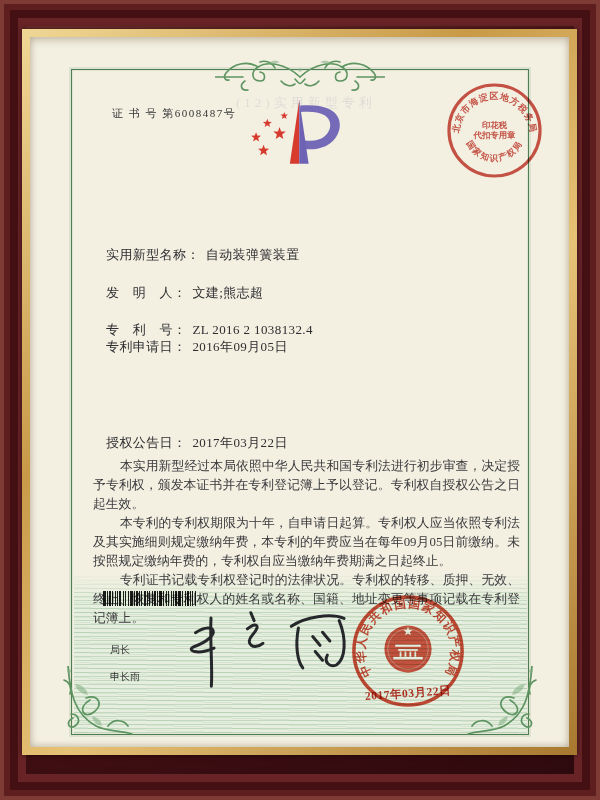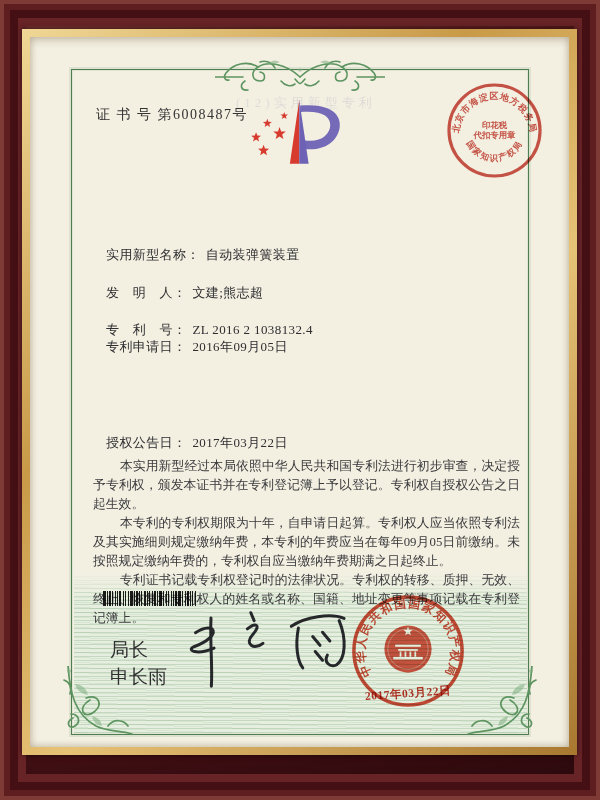--- a/index.html
+++ b/index.html
@@ -32,38 +32,38 @@
     background-color:var(--band-bg);
     background-image:
       repeating-linear-gradient(0deg, rgba(140,180,140,.38) 0 1px, rgba(0,0,0,0) 1px 4px),
       repeating-linear-gradient(2deg, rgba(150,190,150,.22) 0 1px, rgba(0,0,0,0) 1px 5px);}
   .band::before{content:"";position:absolute;left:0;top:0;right:0;height:30px;
     background:linear-gradient(#f3f0e2,rgba(243,240,226,0));}
   .ornament-top{position:absolute;left:215px;top:56px;width:170px;height:38px;}
   .flourish{position:absolute;width:72px;height:72px;}
   .flourish.left{left:62px;top:666px;}
   .flourish.right{left:466px;top:666px;transform:scaleX(-1);}
-  .cert-no{position:absolute;left:96px;top:106px;font-size:14px;letter-spacing:1.5px;color:#333;}
+  .cert-no{position:absolute;left:112px;top:106px;font-size:11px;letter-spacing:1.5px;color:#333;}
   .ghost{position:absolute;left:236px;top:94px;font-size:13px;letter-spacing:4px;
     color:#4a4a8a;opacity:.12;filter:blur(.6px);}
   .logo{position:absolute;left:242px;top:95px;width:122px;height:82px;}
   .tax-seal{position:absolute;left:445px;top:81px;width:99px;height:99px;opacity:.9;mix-blend-mode:multiply;}
   .title{position:absolute;left:0;right:0;top:177px;text-align:center;
     font-size:29px;letter-spacing:9px;font-weight:600;color:#1c1c1c;}
   .field{position:absolute;left:106px;font-size:13px;color:#2e2d30;letter-spacing:.4px;white-space:nowrap;}
   .field .val{margin-left:6px;}
   .f0{top:246px}.f1{top:284px}.f2{top:321px}.f3{top:338px}.f4{top:396px}.f5{top:434px}
   .paras{position:absolute;left:93px;top:457px;width:427px;font-size:12.8px;
     line-height:19px;color:#3a393c;text-align:justify;}
   .paras p{text-indent:2.1em;}
   .barcode{position:absolute;left:103px;top:591px;height:15px;display:flex;align-items:stretch;mix-blend-mode:multiply;}
   .barcode i{display:block;background:#1d1d1d;}
   .barcode b{display:block;background:transparent;}
   .signer{position:absolute;left:110px;top:636px;font-family:"Liberation Sans","DejaVu Sans",sans-serif;
-    font-size:19px;color:#2f2f31;line-height:27px;}
+    font-size:10px;color:#2f2f31;line-height:27px;}
   .sig{position:absolute;left:182px;top:600px;width:180px;height:92px;transform:rotate(-2deg);mix-blend-mode:multiply;}
   .office-seal{position:absolute;left:349px;top:592px;width:118px;height:118px;opacity:.93;mix-blend-mode:multiply;}
   .seal-date{position:absolute;left:346px;top:686px;width:124px;text-align:center;
     color:#c8372b;font-size:11.5px;font-weight:700;letter-spacing:.5px;transform:rotate(-4deg);mix-blend-mode:multiply;}
   .footer{position:absolute;left:0;right:0;top:710px;text-align:center;font-size:11px;color:#3e3d40;letter-spacing:1px;}
   svg text{font-family:"Liberation Serif","DejaVu Serif",serif;}
 </style>
 </head>
 <body>
 

